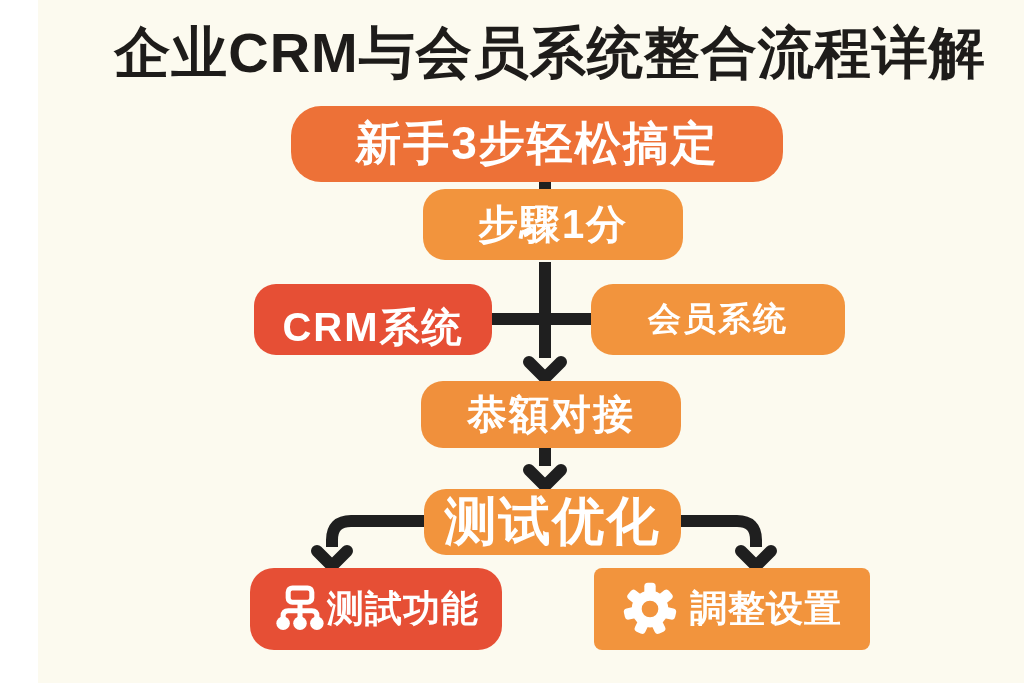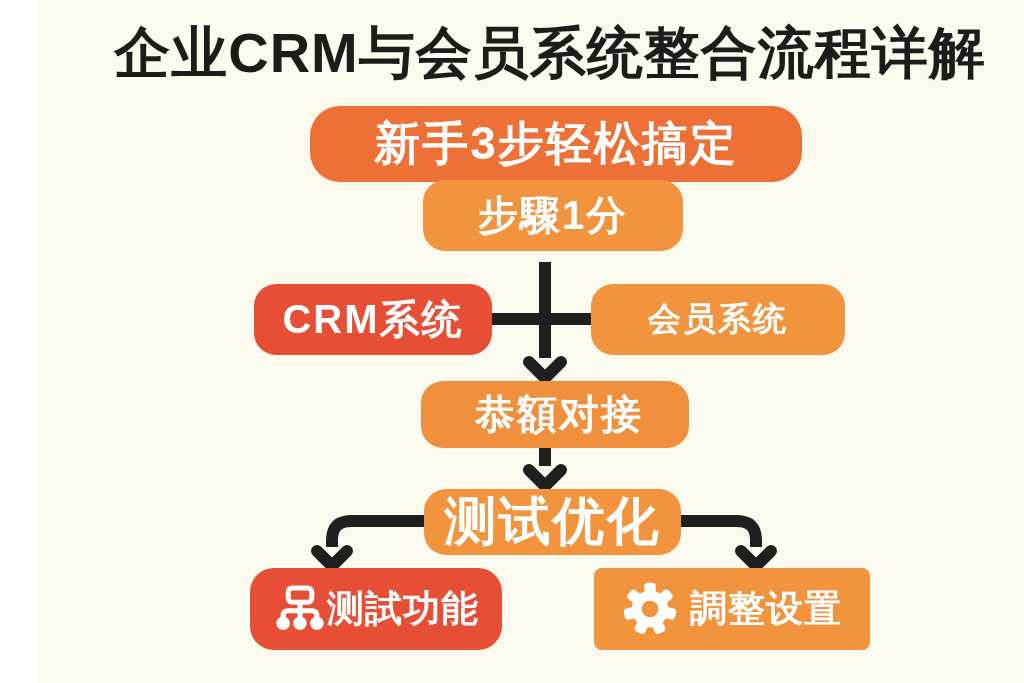--- a/index.html
+++ b/index.html
@@ -16,25 +16,25 @@
   }
   .node{
     position:absolute;display:flex;align-items:center;justify-content:center;
     color:#FFFFFF;font-weight:900;border-radius:22px;
     letter-spacing:2px;z-index:2;
   }
   .deep-orange{background:#ED7137;}
   .orange{background:#F2943D;}
   .orange2{background:#F0903C;}
   .red{background:#E64F35;}
-  .hero{left:272px;top:106px;width:492px;height:76px;font-size:46px;border-radius:30px;}
-  .step1{left:385px;top:180px;width:260px;height:71px;font-size:40px;}
-  .crm{left:216px;top:284px;width:238px;height:71px;font-size:40px;}
+  .hero{left:253px;top:106px;width:492px;height:76px;font-size:46px;border-radius:30px;}
+  .step1{left:385px;top:189px;width:260px;height:71px;font-size:40px;}
+  .crm{left:216px;top:284px;width:238px;height:71px;font-size:40px;align-items:flex-end;}
   .member{left:553px;top:284px;width:254px;height:71px;font-size:33px;}
-  .dock{left:383px;top:381px;width:260px;height:67px;font-size:40px;padding-left:8px;}
+  .dock{left:383px;top:381px;width:260px;height:67px;font-size:40px;}
   .testopt{left:386px;top:489px;width:257px;height:66px;font-size:52px;}
   .testfunc{left:212px;top:568px;width:252px;height:82px;font-size:37px;border-radius:24px;gap:0;letter-spacing:1px;}
   .adjust{left:556px;top:568px;width:276px;height:82px;font-size:37px;border-radius:8px;gap:12px;letter-spacing:1px;}
   .icon{display:inline-flex;align-items:center;justify-content:center;flex:0 0 auto;}
   #connectors{position:absolute;left:0;top:0;z-index:1;}
 </style>
 </head>
 <body>
 
 <div id="stage">

